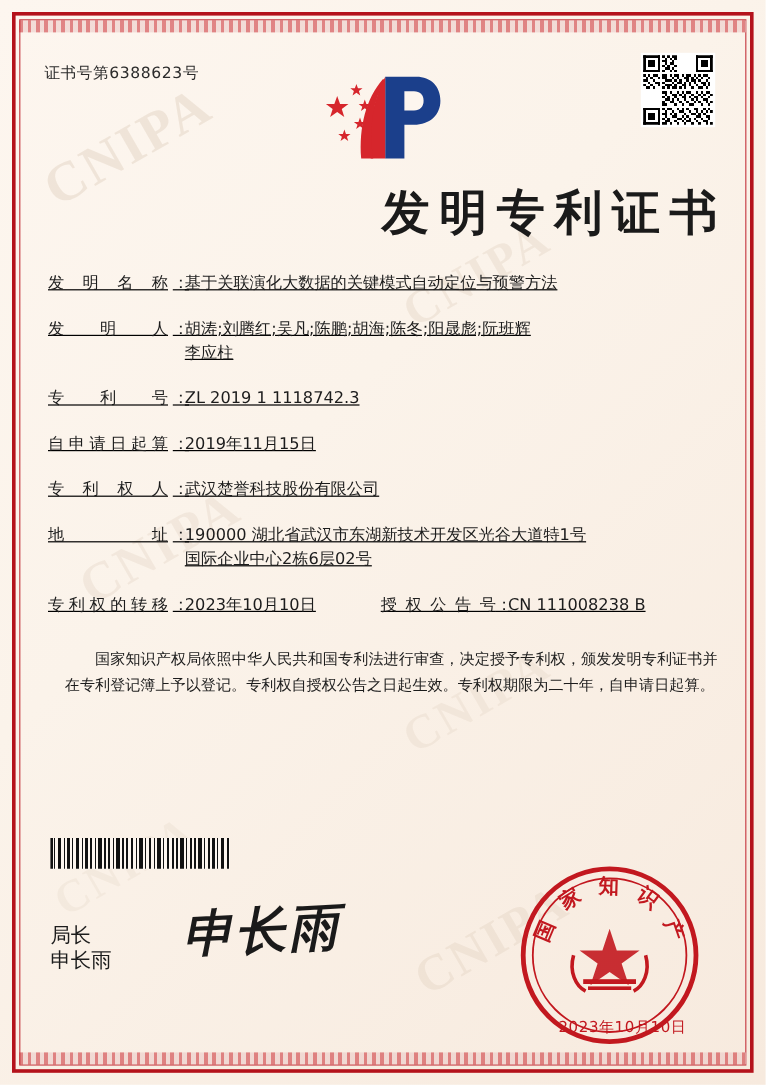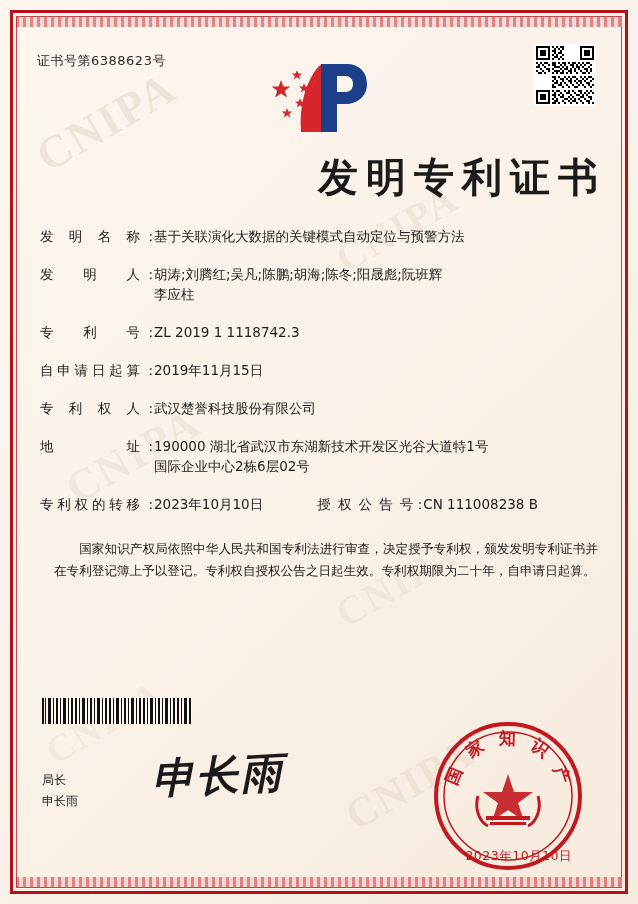--- a/index.html
+++ b/index.html
@@ -120,20 +120,21 @@
     letter-spacing: 8px;
     color: #1a1a1a;
   }
 
   
   .fields {
     position: absolute;
     top: 196px;
     left: 8px;
     right: 14px;
+    text-decoration: underline;
   }
   .row {
     display: flex;
     align-items: flex-start;
     margin-bottom: 18px;
     font-size: 13.5px;
     color: #1c1c1c;
     line-height: 20px;
   }
   .label {
@@ -186,21 +187,21 @@
     top: 668px;
     width: 150px;
     height: 26px;
   }
 
   
   .sig-block {
     position: absolute;
     left: 10px;
     top: 740px;
-    font-size: 12px;
+    font-size: 17px;
     line-height: 21px;
     color: #1c1c1c;
   }
   .sig-handwrite {
     position: absolute;
     left: 120px;
     top: 718px;
     font-family: "Liberation Serif", "DejaVu Serif", serif;
     font-size: 42px;
     font-style: italic;

